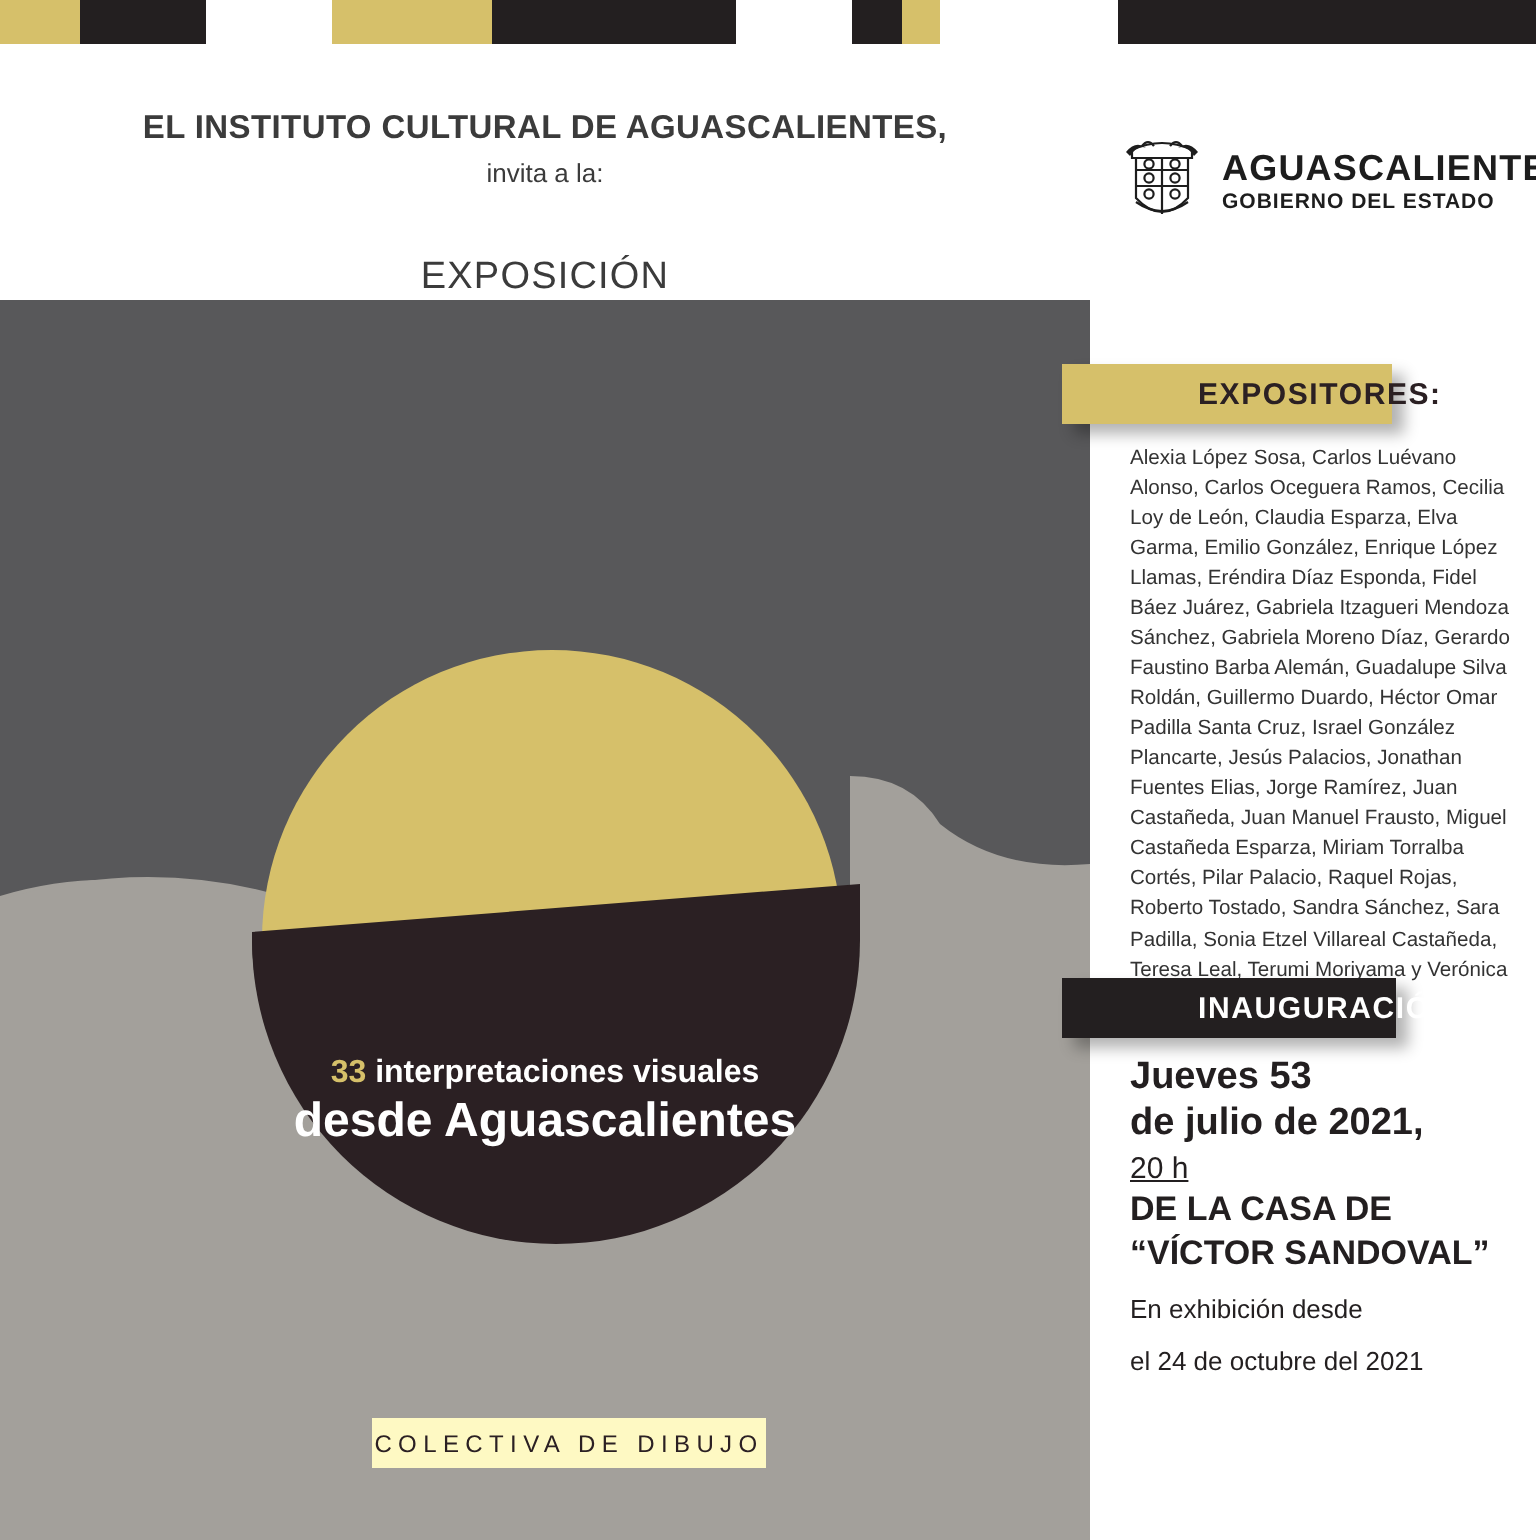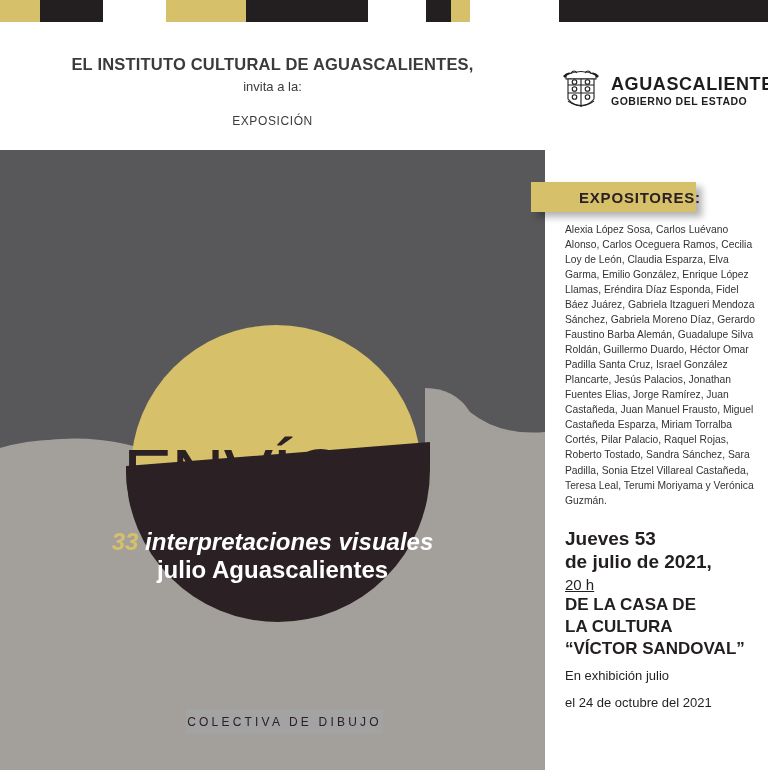--- a/index.html
+++ b/index.html
@@ -42,24 +42,24 @@
     font-weight: bold;
     letter-spacing: .2px;
     white-space: nowrap;
   }
   .header-line2 {
     font-size: 13px;
     font-weight: normal;
     margin-top: 5px;
   }
   .header-line3 {
-    font-size: 12px;
+    font-size: 19px;
     font-weight: normal;
     letter-spacing: .6px;
-    margin-top: 20px;
+    margin-top: 34px;
   }
 
   
   #govlogo {
     position: absolute;
     left: 560px; top: 66px;
     display: flex;
     align-items: center;
     gap: 9px;
   }
@@ -104,37 +104,36 @@
   }
   .sub-wrap {
     position: absolute;
     left: 0; top: 378px;
     width: 545px;
     text-align: center;
     color: #ffffff;
     pointer-events: none;
   }
   .sub-wrap .l1 {
-    font-size: 24px;
+    font-size: 16px;
     font-weight: bold;
     line-height: 1.16;
-    font-style: italic;
   }
   .sub-wrap .l1 .num { color: #d6c06a; }
   .sub-wrap .l2 {
     font-size: 24px;
     font-weight: bold;
     line-height: 1.16;
   }
 
   .collective {
     position: absolute;
     left: 186px; top: 559px;
     width: 197px; height: 25px;
-    background: #a3a3a3;
+    background: #fef9c3;
     color: #2b2023;
     font-size: 12px;
     letter-spacing: 3.2px;
     display: flex;
     align-items: center;
     justify-content: center;
   }
 
   
   #rightcol {
@@ -148,21 +147,21 @@
     position: absolute;
     height: 30px;
     display: flex;
     align-items: center;
     box-shadow: 6px 5px 7px rgba(0,0,0,.30);
   }
   .tab .tab-label {
     font-size: 15px;
     font-weight: bold;
     letter-spacing: .8px;
-    padding-left: 48px;
+    padding-left: 68px;
   }
   #tab-expositores {
     left: 531px; top: 182px;
     width: 165px;
     background: #d6c06a;
   }
   #tab-expositores .tab-label { color: #2b2023; }
   #tab-inauguracion {
     left: 531px; top: 489px;
     width: 167px;
@@ -272,44 +271,43 @@
       <path d="M470 262 Q500 286 545 282 L545 620 L470 620 Z" fill="#a3a09b"></path>
 
       <path d="M131 320 A145 145 0 0 1 421 320 L421 334 L131 334 Z" fill="#d6c06a"></path>
 
       <path d="M126 318 L428 294 A151 151 0 0 1 126 318 Z" fill="#2b2023"></path>
       <path d="M126 318 L428 294 L428 318 A151 151 0 0 1 126 318 Z" fill="#2b2023"></path>
       <ellipse cx="277" cy="318" rx="151" ry="0" fill="#2b2023"></ellipse>
       <path d="M126 316 L430 292 L430 320 A152 152 0 0 1 126 320 Z" fill="#2b2023"></path>
     </svg>
 
-    <div class="art-title">
-      <div class="envios">ENVÍOS:</div>
-    </div>
 
     <div class="sub-wrap">
       <div class="l1"><span class="num">33</span><span> interpretaciones visuales</span></div>
-      <div class="l2">julio Aguascalientes</div>
+      <div class="l2">desde Aguascalientes</div>
     </div>
 
     <div class="collective">COLECTIVA DE DIBUJO</div>
 
   </div>
 
   <div id="rightcol"></div>
 
   <div class="tab" id="tab-expositores">
     <span class="tab-label">EXPOSITORES:</span>
   </div>
   <div id="expositores-list">Alexia López Sosa, Carlos Luévano Alonso, Carlos Oceguera Ramos, Cecilia Loy de León, Claudia Esparza, Elva Garma, Emilio González, Enrique López Llamas, Eréndira Díaz Esponda, Fidel Báez Juárez, Gabriela Itzagueri Mendoza Sánchez, Gabriela Moreno Díaz, Gerardo Faustino Barba Alemán, Guadalupe Silva Roldán, Guillermo Duardo, Héctor Omar Padilla Santa Cruz, Israel González Plancarte, Jesús Palacios, Jonathan Fuentes Elias, Jorge Ramírez, Juan Castañeda, Juan Manuel Frausto, Miguel Castañeda Esparza, Miriam Torralba Cortés, Pilar Palacio, Raquel Rojas, Roberto Tostado, Sandra Sánchez, Sara Padilla, Sonia Etzel Villareal Castañeda, Teresa Leal, Terumi Moriyama y Verónica Guzmán.</div>
 
+  <div class="tab" id="tab-inauguracion">
+    <span class="tab-label">INAUGURACIÓN:</span>
+  </div>
   <div id="inauguracion-body">
     <div class="big">Jueves 53</div>
     <div class="big">de julio de 2021,</div>
     <div class="hour">20 h</div>
     <div class="venue">DE LA CASA DE</div>
-    <div class="venue">LA CULTURA</div>
     <div class="venue">“VÍCTOR SANDOVAL”</div>
-    <div class="until">En exhibición julio</div>
+    <div class="until">En exhibición desde</div>
     <div class="until">el 24 de octubre del 2021</div>
   </div>
 
 </div>
 
 </body></html>

